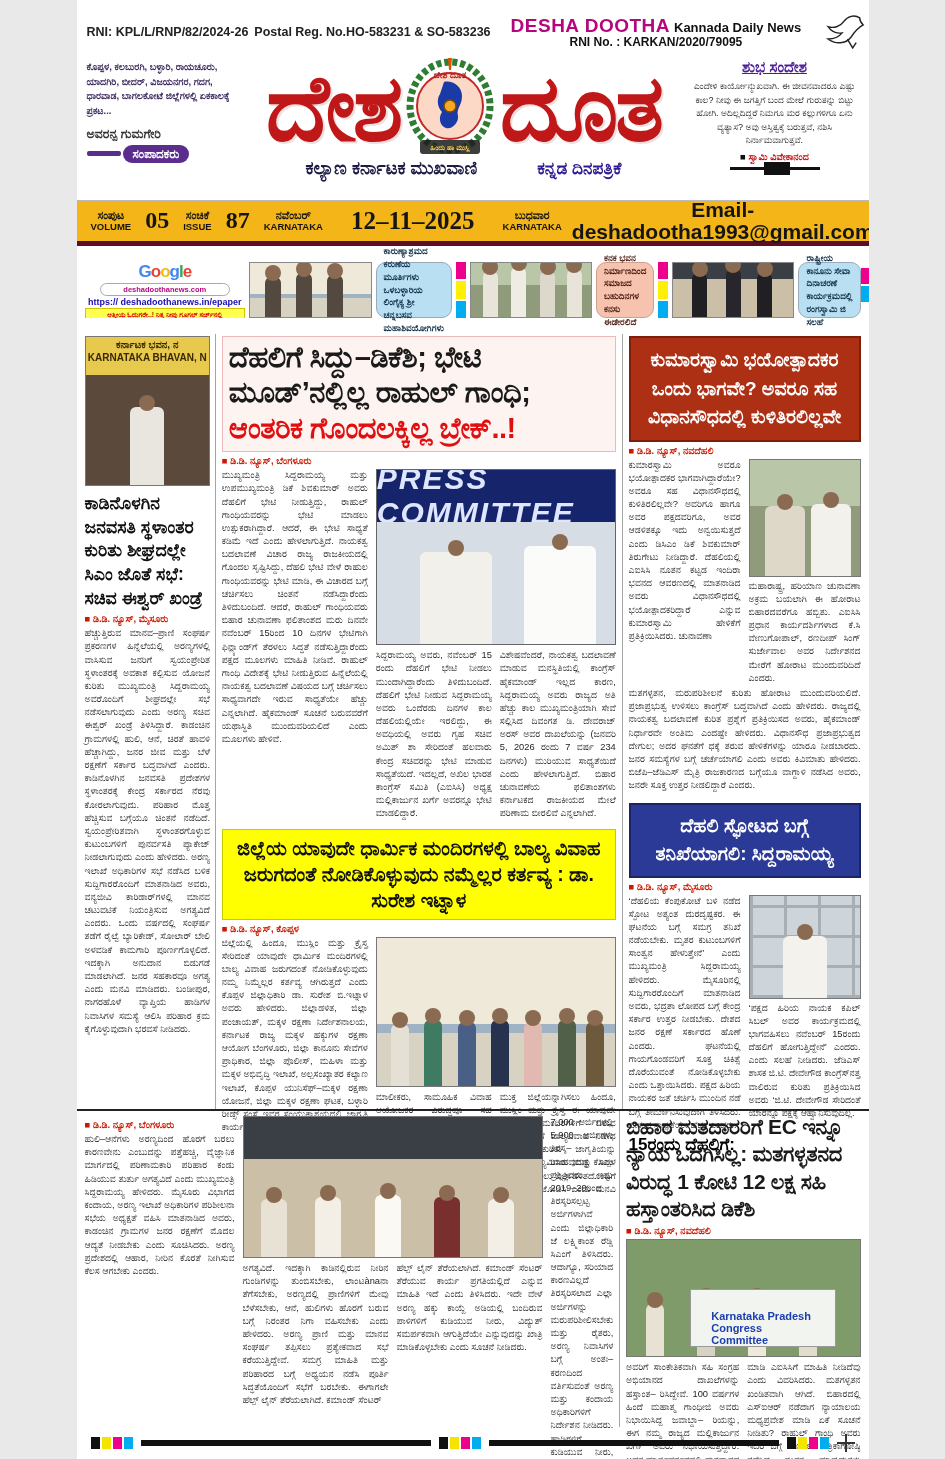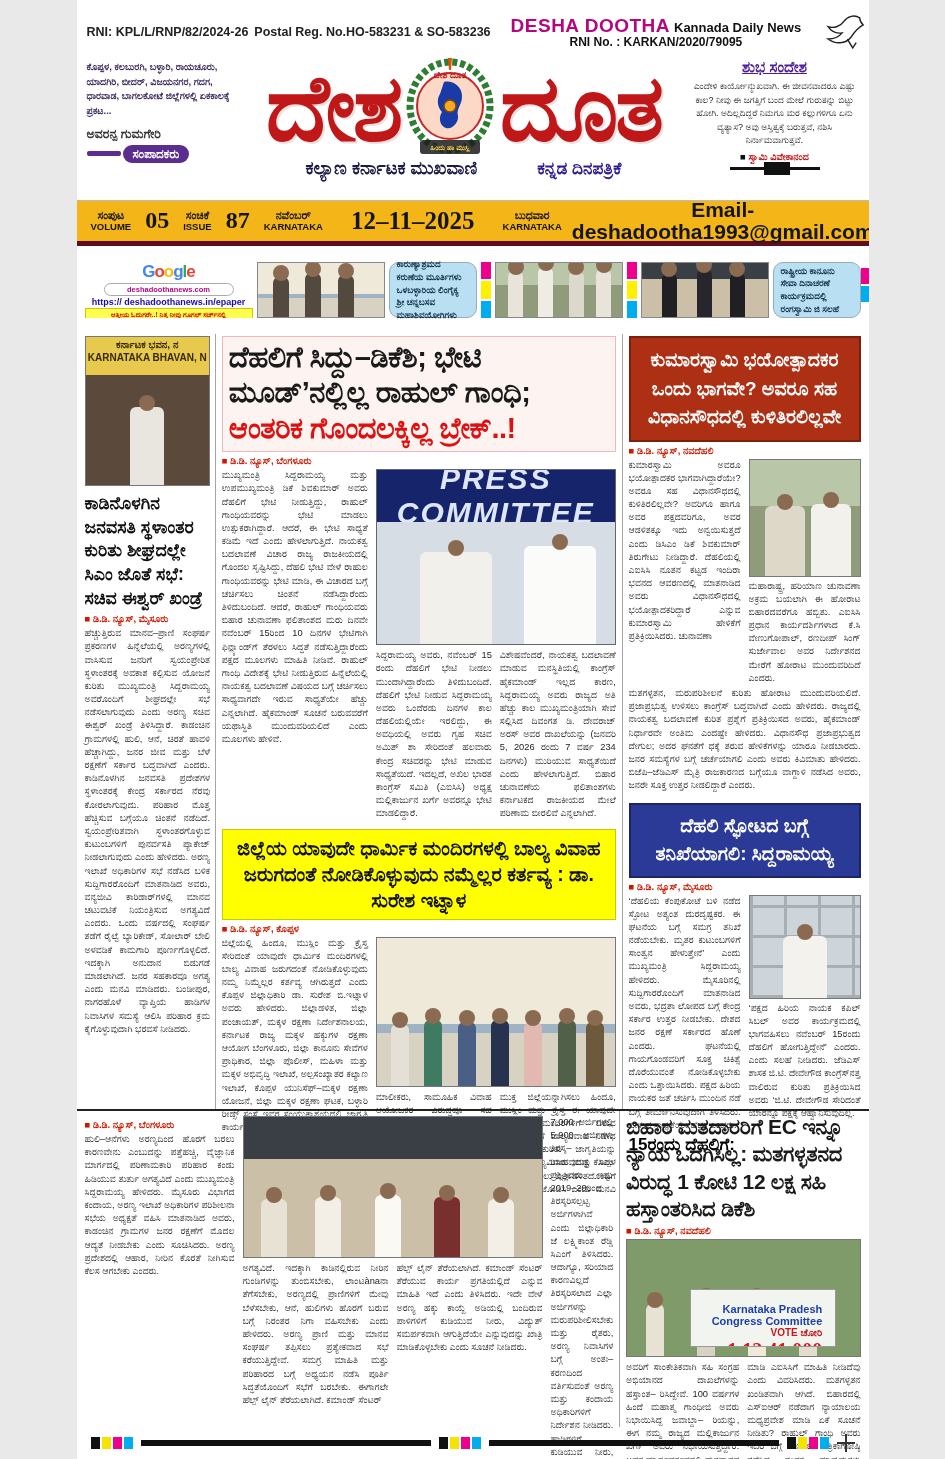--- a/index.html
+++ b/index.html
@@ -118,25 +118,25 @@
              font-weight:bold; font-size:10px; line-height:1.3;}
   .ph-duo { background:linear-gradient(180deg,#b9c6a8 0 40%, #8f9b7a 40% 100%); }
   .ph-sid { background:linear-gradient(180deg,#cdd4da 0 100%); }
   .ph-sid .grid { position:absolute; inset:0;
      background:repeating-linear-gradient(90deg,#8e979e 0 3px,transparent 3px 34px),
                 repeating-linear-gradient(0deg,#8e979e 0 3px,transparent 3px 30px); opacity:.6;}
   .ph-lamp { background:linear-gradient(180deg,#efe9d9 0 58%, #9fb3c4 58% 64%, #d8d2c2 64% 100%); }
   .ph-meet { background:linear-gradient(180deg,#3a3f45 0 30%, #cbbfa8 30% 100%); }
   .ph-cong { background:linear-gradient(180deg,#7f9b6a 0 100%); }
   .cong-banner { position:absolute; left:10%; right:10%; top:42%; bottom:8%; background:#f2f4ef;
-     border:1px solid #999; text-align:right; overflow:hidden; padding:13px;margin-left:40px;}
+     border:1px solid #999; text-align:left; overflow:hidden; padding:20px;margin-left:40px;}
   .cong-t1 { color:#1b3fae; font-weight:bold; font-size:11px; }
   .cong-t2 { color:#c5171c; font-weight:bold; font-size:10px; }
   .cong-num { color:#e01212; font-weight:bold; font-size:20px; font-family:"Liberation Serif",serif;}
-  .ph-press { background:linear-gradient(180deg,#15246b 0 30%, #d7dde4 30% 100%);text-align:center; }
+  .ph-press { background:linear-gradient(180deg,#15246b 0 30%, #d7dde4 30% 100%); }
 
   
   .footer { height:32px; display:flex; align-items:center; gap:8px; padding:0 14px; }
   .regmarks { display:flex; gap:2px; }
   .regmarks i { width:9px; height:12px; display:block; }
   .rk{background:#111}.ry{background:#f5e400}.rm{background:#ec008c}.rc{background:#00aeef}
   .fbar { flex:1; height:6px; background:#111; }
   .cropmark { width:18px; height:18px; position:relative; }
   .cropmark::before{content:"";position:absolute;left:0;right:0;top:8px;height:2px;background:#333;}
   .cropmark::after{content:"";position:absolute;top:0;bottom:0;left:8px;width:2px;background:#333;}
@@ -250,20 +250,21 @@
         <i class="m"></i>
         <i class="y"></i>
         <i class="c"></i>
       </div>
     <div class="sphoto ph ph-duo">
       <span class="fig" style="left:10%;width:15px;height:46px;background:#e8e4da;"></span>
       <span class="fig" style="left:34%;width:15px;height:50px;background:#efece4;"></span>
       <span class="fig" style="left:58%;width:15px;height:46px;background:#ddd8cc;"></span>
       <span class="fig" style="left:80%;width:15px;height:48px;background:#e8e4da;"></span>
     </div>
+    <div class="scap pink">ಕನಕ ಭವನ ನಿರ್ಮಾಣದಿಂದ ಸಮಾಜದ ಬಹುದಿನಗಳ ಕನಸು ಈಡೇರಲಿದೆ</div>
     <div class="cbars">
         <i class="m"></i>
         <i class="y"></i>
         <i class="c"></i>
       </div>
     <div class="sphoto ph ph-meet">
       <span class="fig" style="left:16%;width:15px;height:44px;background:#1f1f24;"></span>
       <span class="fig" style="left:44%;width:15px;height:48px;background:#26262c;"></span>
       <span class="fig" style="left:70%;width:15px;height:44px;background:#1f1f24;"></span>
     </div>

